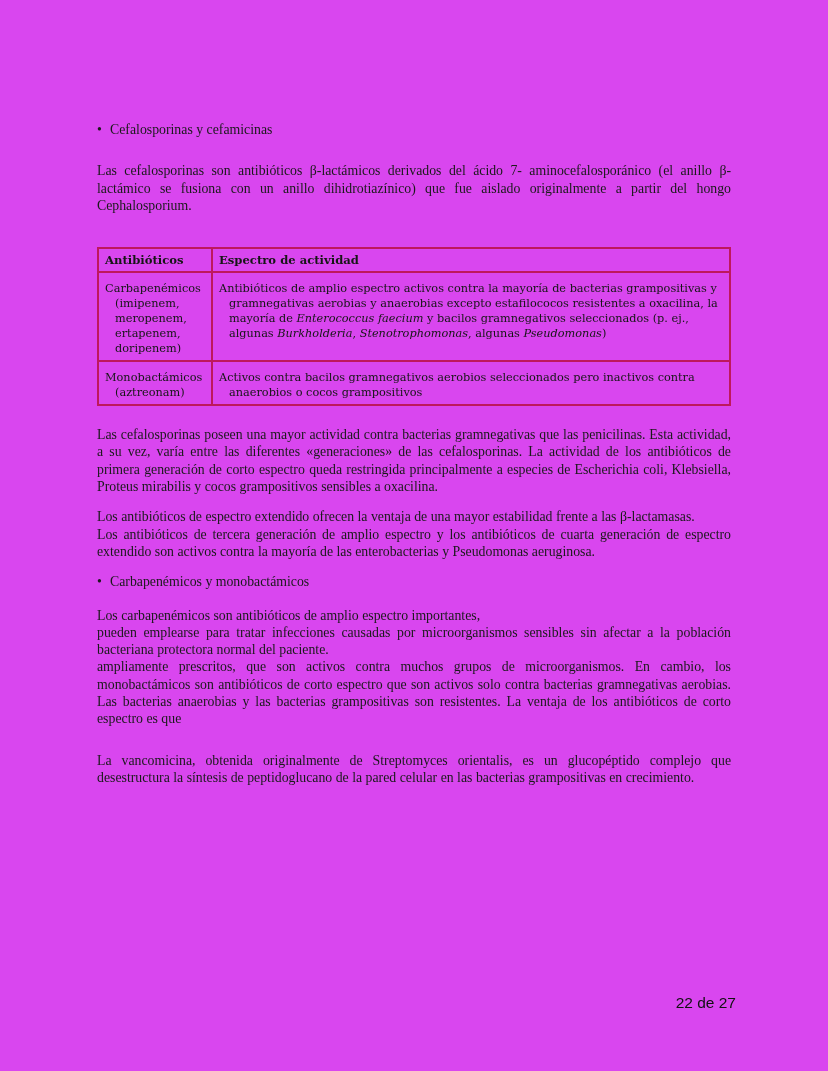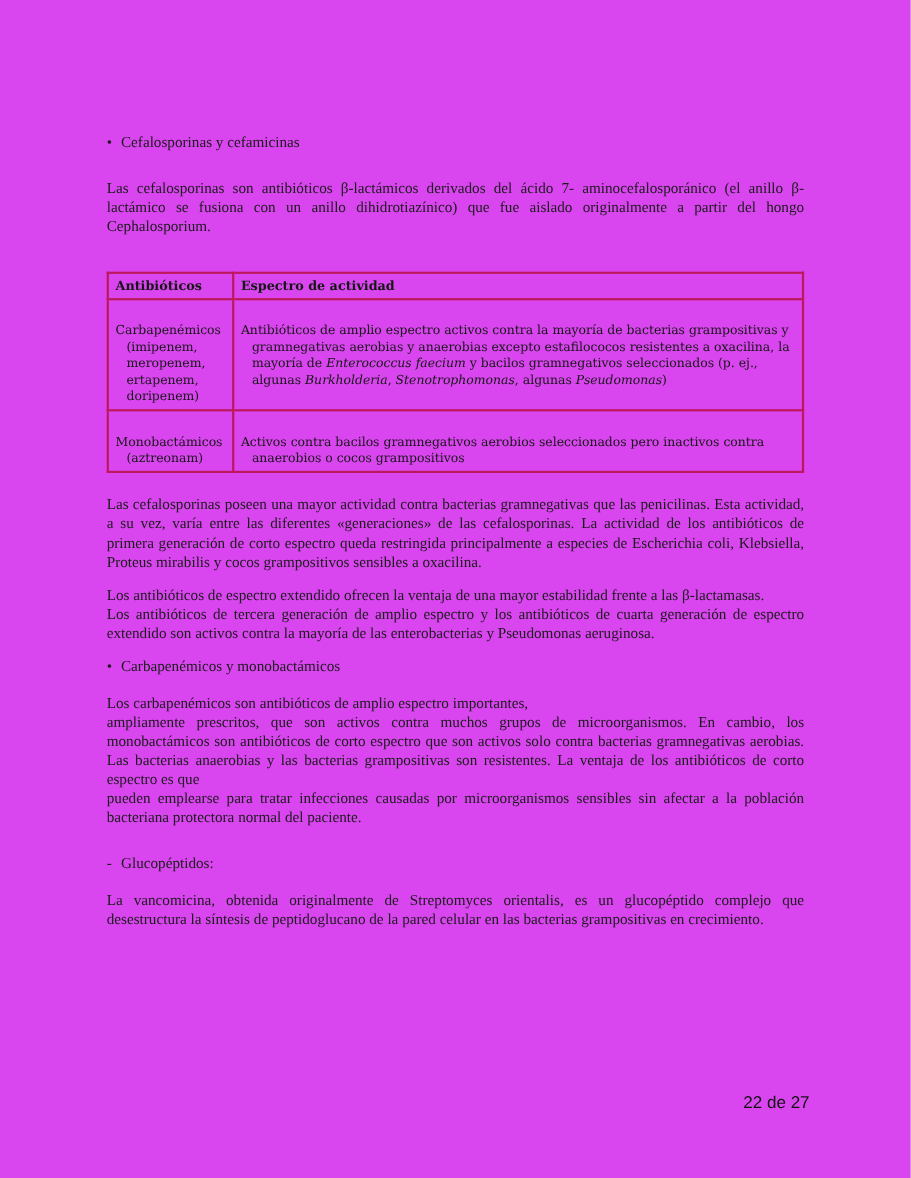--- a/index.html
+++ b/index.html
@@ -52,21 +52,21 @@
     vertical-align: top;
     text-align: left;
     font-weight: normal;
   }
   .abx-table th {
     font-weight: bold;
     font-size: 11.6px;
     padding: 4px 6px 3px 6px;
   }
   .abx-table td {
-    padding: 20px 6px 4px 16px;
+    padding: 8px 6px 4px 16px;
     text-indent: -10px;
   }
   .col-a { width: 114px; }
   .abx-table td i { font-style: italic; text-align: center; }
   .page-number {
     position: absolute;
     top: 994px;
     right: 92px;
     font-family: "Liberation Sans", sans-serif;
     font-size: 15.5px;
@@ -112,26 +112,23 @@
       <p class="para">Los antibióticos de espectro extendido ofrecen la ventaja de una mayor estabilidad frente a las β-lactamasas.</p>
       <p class="para">Los antibióticos de tercera generación de amplio espectro y los antibióticos de cuarta generación de espectro extendido son activos contra la mayoría de las enterobacterias y Pseudomonas aeruginosa.</p>
     </div>
 
     <div class="bullet-line b2">
       <span class="marker">•</span><span>Carbapenémicos y monobactámicos</span>
     </div>
 
     <div class="group group-tight">
       <p class="para">Los carbapenémicos son antibióticos de amplio espectro importantes,</p>
+      <p class="para">pueden emplearse para tratar infecciones causadas por microorganismos sensibles sin afectar a la población bacteriana protectora normal del paciente.</p>
       <p class="para">ampliamente prescritos, que son activos contra muchos grupos de microorganismos. En cambio, los monobactámicos son antibióticos de corto espectro que son activos solo contra bacterias gramnegativas aerobias. Las bacterias anaerobias y las bacterias grampositivas son resistentes. La ventaja de los antibióticos de corto espectro es que</p>
-      <p class="para">pueden emplearse para tratar infecciones causadas por microorganismos sensibles sin afectar a la población bacteriana protectora normal del paciente.</p>
     </div>
 
-    <div class="bullet-line dash">
-      <span class="marker">-</span><span>Glucopéptidos:</span>
-    </div>
 
     <p class="para">La vancomicina, obtenida originalmente de Streptomyces orientalis, es un glucopéptido complejo que desestructura la síntesis de peptidoglucano de la pared celular en las bacterias grampositivas en crecimiento.</p>
 
   </div>
 
   <div class="page-number">22 de 27</div>
 </div>
 
 </body></html>

